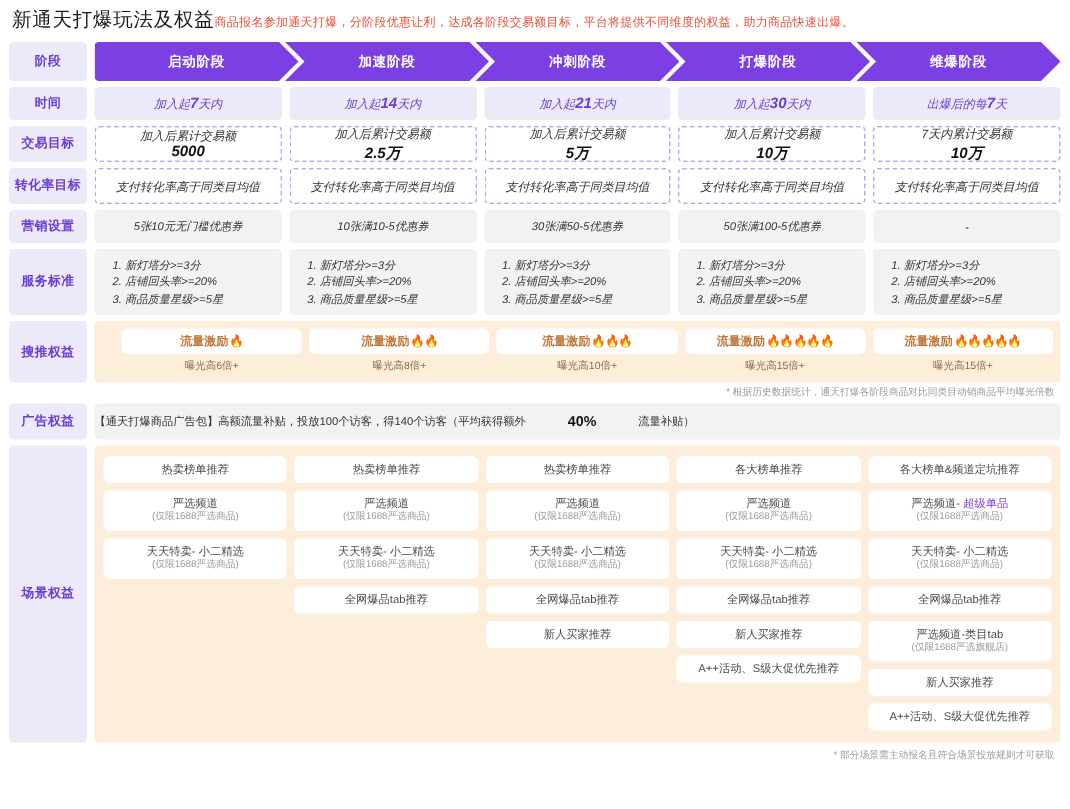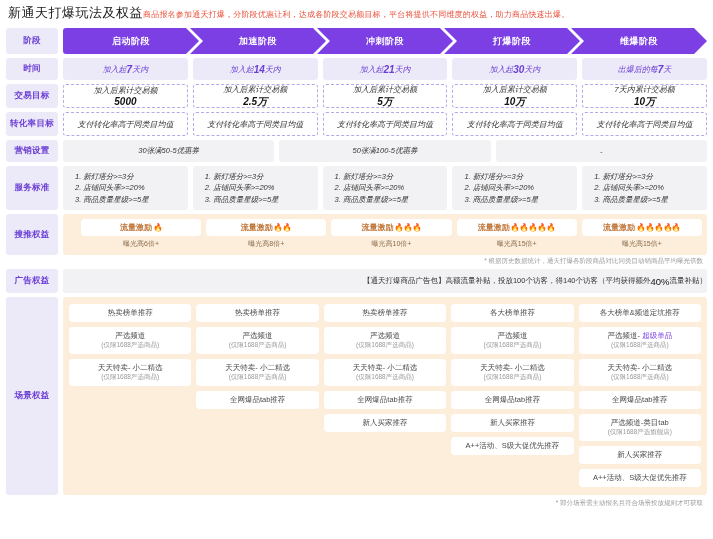--- a/index.html
+++ b/index.html
@@ -107,24 +107,24 @@
   .notelinewrap { display: flex; }
   .noteline {
     flex: 1; margin-left: 57px; text-align: right;
     font-size: 6.5px; color: #9b9b9b; padding: 2px 4px 3px 0;
   }
 
   
   .adrow { height: 24px; }
   .adcell {
     flex: 1; margin-left: 5px; background: #f2f2f4; border-radius: 3px;
-    display: flex; align-items: center; justify-content: flex-end;
-    font-size: 7.5px; color: #333;
-  }
-  .adcell b { font-size: 9.5px; font-weight: normal; color: #111; }
+    display: flex; align-items: center; justify-content: flex-start;
+    font-size: 7.5px; color: #333; gap: 28px;
+  }
+  .adcell b { font-size: 9.5px; font-weight: bold; color: #111; }
 
   
   .scenerow { margin-bottom: 0; }
   .sceneband {
     flex: 1; margin-left: 5px; background: #fdeedb; border-radius: 3px;
     display: flex; gap: 5px; padding: 7px 6px 8px 6px; min-height: 196px;
   }
   .scenecol { flex: 1; display: flex; flex-direction: column; gap: 5px; }
   .scenechip {
     background: #fff; border-radius: 4px;
@@ -254,20 +254,26 @@
         <div class="cell">
           <div class="dashcell">支付转化率高于同类目均值</div>
         </div>
       </div>
   </div>
 
   <div class="row grayrow">
     <div class="rowlabel">营销设置</div>
     <div class="cells" id="mkt-cells">
         <div class="cell">
+          <div class="graycell">5张10元无门槛优惠券</div>
+        </div>
+        <div class="cell">
+          <div class="graycell">10张满10-5优惠券</div>
+        </div>
+        <div class="cell">
           <div class="graycell">30张满50-5优惠券</div>
         </div>
         <div class="cell">
           <div class="graycell">50张满100-5优惠券</div>
         </div>
         <div class="cell">
           <div class="graycell">-</div>
         </div>
       </div>
   </div>

